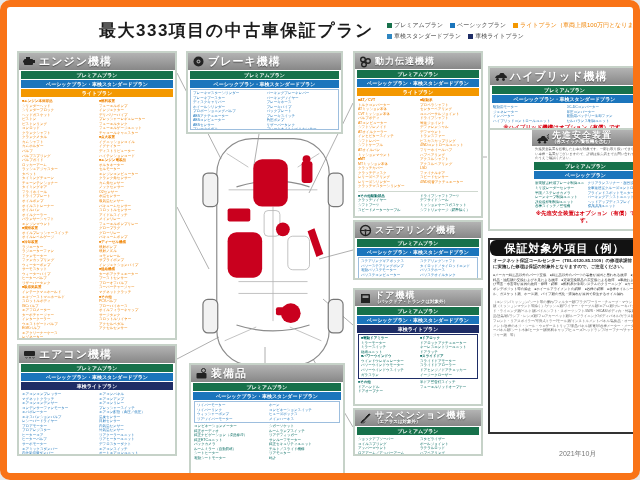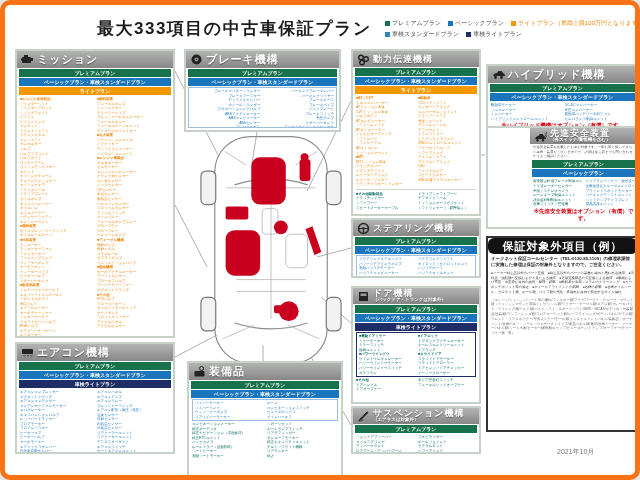--- a/index.html
+++ b/index.html
@@ -1,16 +1,16 @@
 <!DOCTYPE html>
 <html><head>
 <meta charset="utf-8">
 <style>
   html,body{margin:0;padding:0;background:#e8e8e8;font-family:"Liberation Sans","DejaVu Sans",sans-serif;}
-  .page{position:relative;width:640px;height:480px;background:#fff;border:5px solid #f97316;border-radius:10px;box-sizing:border-box;overflow:hidden;margin:0 auto;}
+  .page{position:relative;width:640px;height:480px;background:#fff;border:7px solid #f97316;border-radius:10px;box-sizing:border-box;overflow:hidden;margin:0 auto;}
   .lines{position:absolute;left:0;top:0;z-index:0;}
   .carwrap{position:absolute;left:192px;top:126px;width:148px;height:238px;z-index:1;}
   .title{position:absolute;left:92px;top:12px;font-size:17px;font-weight:bold;color:#1c1c1c;letter-spacing:1.5px;z-index:3;}
   .legend{position:absolute;left:380px;top:14px;width:254px;z-index:3;font-size:6px;color:#444;}
   .lg-row{display:flex;gap:7px;margin-bottom:2px;align-items:center;flex-wrap:nowrap;}
   .sw{display:inline-block;width:5px;height:5px;margin-right:2px;vertical-align:-0.5px;}
   .lg-item{white-space:nowrap;}
   .lg-orange{color:#f08300;}
   .sec{position:absolute;background:#fff;border:2px solid #c6d2c8;box-sizing:border-box;display:flex;flex-direction:column;z-index:2;}
   .sec-h{background:linear-gradient(180deg,#b3b3b3,#878787);color:#fff;font-weight:bold;display:flex;align-items:center;gap:3px;padding:1px 4px;text-shadow:0 1px 1px rgba(0,0,0,.45);flex:0 0 auto;min-height:14px;}
@@ -113,21 +113,21 @@
   <div class="sec" style="left:10px;top:44px;width:160px;height:289px;">
     <div class="sec-h">
       <svg class="icon" viewBox="0 0 13 13">
           <g fill="#222">
             <rect x="1" y="4" width="9" height="6" rx="1"></rect>
             <rect x="3" y="2" width="4" height="2"></rect>
             <rect x="10" y="5" width="2" height="3"></rect>
             <rect x="0" y="5.5" width="1.5" height="2"></rect>
           </g>
         </svg>
-      <span class="t">ミッション</span>
+      <span class="t">エンジン機構</span>
     </div>
     <div class="bar bar-premium">プレミアムプラン</div>
     <div class="bar bar-basic">ベーシックプラン・車検スタンダードプラン</div>
     <div class="bar bar-light">ライトプラン</div>
     <div class="body cols">
       <div class="col items orange">
           <div class="hd">■エンジン本体部品</div>
           <div>シリンダーヘッド</div>
           <div>シリンダーブロック</div>
           <div>ヘッドガスケット</div>
@@ -230,21 +230,21 @@
           <div>ブローバイホース</div>
           <div>オイルフィラーキャップ</div>
           <div>サージタンク</div>
           <div>スロットルワイヤー</div>
           <div>アクセルペダル</div>
           <div>アクセルセンサー</div>
         </div>
     </div>
   </div>
 
-  <div class="sec" style="left:179px;top:44px;width:157px;height:83px;text-align:right;">
+  <div class="sec" style="left:179px;top:44px;width:157px;height:83px;">
     <div class="sec-h">
       <svg class="icon" viewBox="0 0 13 13">
           <circle cx="6.5" cy="6.5" r="5" fill="#222"></circle>
           <circle cx="6.5" cy="6.5" r="2" fill="#999"></circle>
           <circle cx="6.5" cy="6.5" r="0.8" fill="#222"></circle>
         </svg>
       <span class="t">ブレーキ機構</span>
     </div>
     <div class="bar bar-premium">プレミアムプラン</div>
     <div class="bar bar-basic">ベーシックプラン・車検スタンダードプラン</div>

